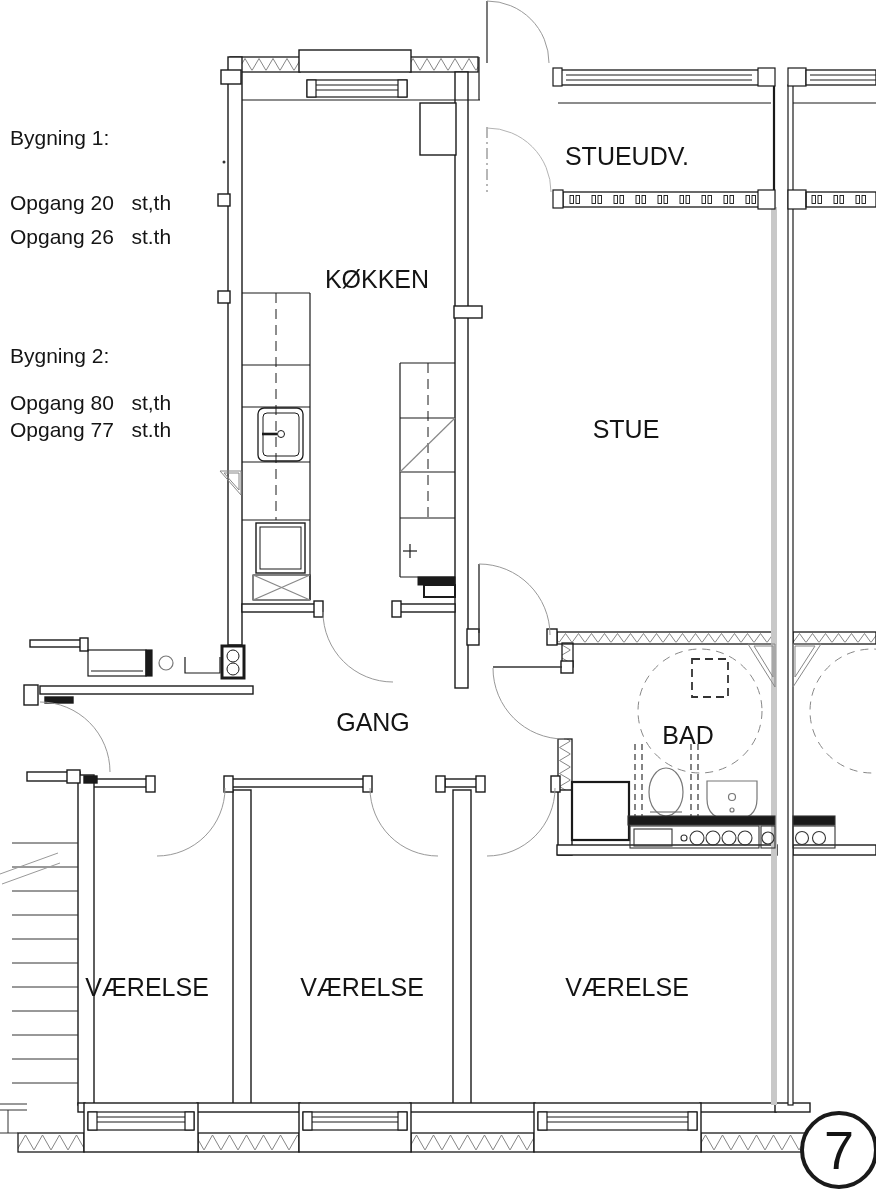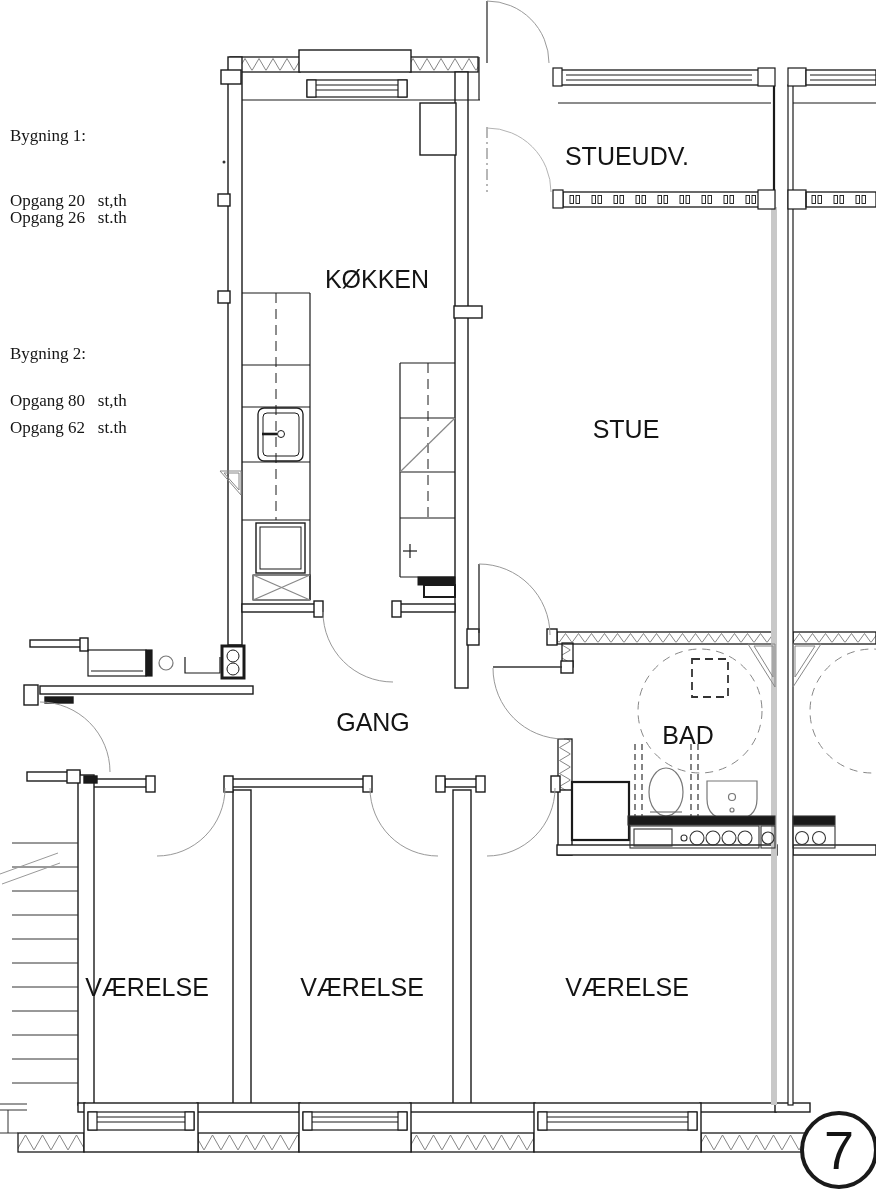--- a/index.html
+++ b/index.html
@@ -1,19 +1,19 @@
 <!DOCTYPE html>
 <html><head>
 <meta charset="utf-8">
 <style>
   html,body{margin:0;padding:0;background:#ffffff;}
   #stage{position:relative;width:876px;height:1195px;background:#ffffff;overflow:hidden;
          font-family:"Liberation Sans", sans-serif;color:#111;}
   svg{position:absolute;left:0;top:0;}
-  .info-line{position:absolute;left:10px;white-space:pre;font-size:17px;color:#151515;font-family:Liberation Serif, serif;}
+  .info-line{position:absolute;left:10px;white-space:pre;font-size:21px;color:#151515;}
   .room-label{font-family:"Liberation Sans", sans-serif;fill:#141414;}
 </style>
 </head>
 <body>
 
 <div id="stage">
 
 <svg width="876" height="1195" viewBox="0 0 876 1195">
   <defs>
     <pattern id="zzh15" patternUnits="userSpaceOnUse" width="14" height="15" y="57">
@@ -346,19 +346,19 @@
 
   <g>
     <circle cx="839" cy="1150" r="37" fill="#ffffff" stroke="#1a1a1a" stroke-width="4"></circle>
     <text x="839" y="1169" text-anchor="middle" font-size="54" fill="#141414" class="room-label">7</text>
   </g>
 </svg>
 
 <div>
   <div class="info-line" style="top:126px">Bygning 1:</div>
   <div class="info-line" style="top:191px">Opgang 20   st,th</div>
-  <div class="info-line" style="top:208px">Opgang 26   st.th</div>
+  <div class="info-line" style="top:225px">Opgang 26   st.th</div>
   <div class="info-line" style="top:344px">Bygning 2:</div>
   <div class="info-line" style="top:391px">Opgang 80   st,th</div>
-  <div class="info-line" style="top:418px">Opgang 62   st.th</div>
+  <div class="info-line" style="top:418px">Opgang 77   st.th</div>
 </div>
 
 </div>
 
 </body></html>

